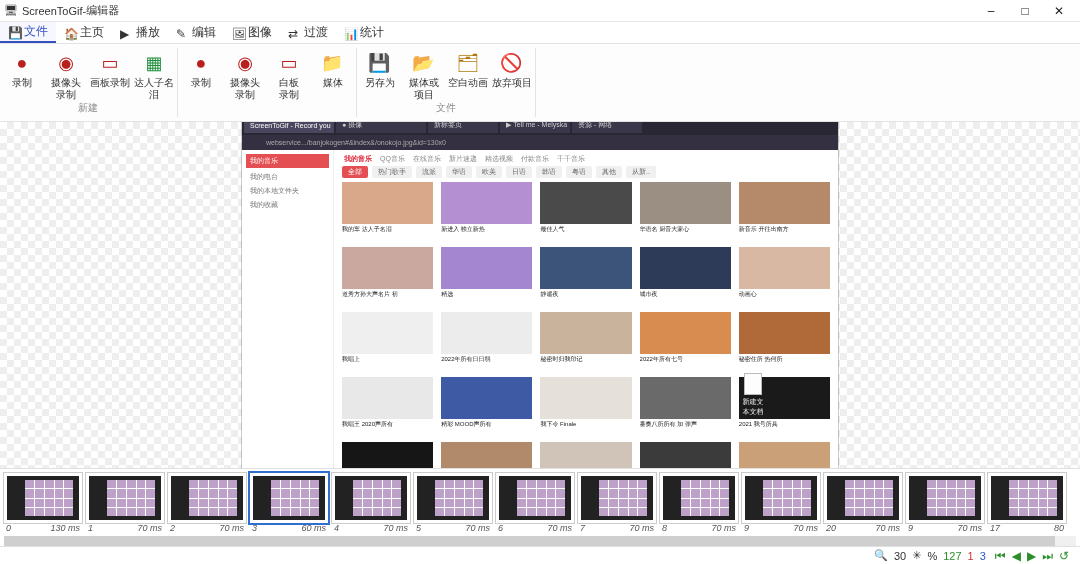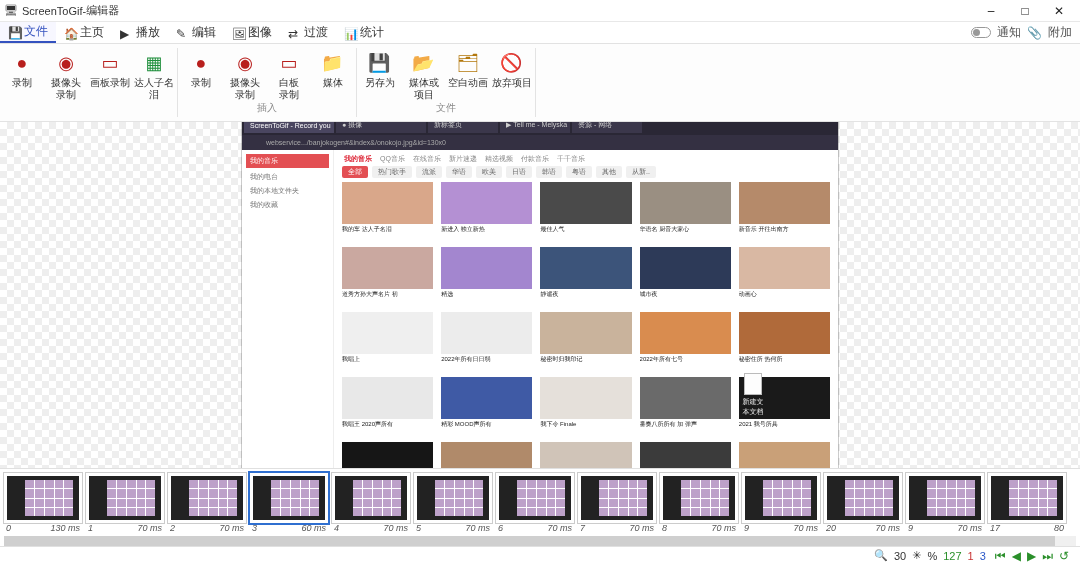--- a/index.html
+++ b/index.html
@@ -116,26 +116,20 @@
       <div class="tab">
         <span class="tabicon">⇄</span>
         <span>过渡</span>
       </div>
       <div class="tab">
         <span class="tabicon">📊</span>
         <span>统计</span>
       </div>
     </div>
   <span class="spacer"></span>
-  <div class="right">
-    <span class="toggle"></span>
-    <span>通知</span>
-    <span>📎</span>
-    <span>附加</span>
-  </div>
 </div>
 
 <div class="ribbon">
   <div id="ribbon-mount" style="display:flex;">
       <div class="group">
         <div class="group-items">
           <div class="rbtn">
             <div class="ic ic-red">●</div>
             <div class="lbl">录制</div>
           </div>
@@ -146,20 +140,21 @@
           </div>
           <div class="rbtn">
             <div class="ic ic-red">▭</div>
             <div class="lbl">画板录制</div>
           </div>
           <div class="rbtn">
             <div class="ic ic-green">▦</div>
             <div class="lbl">达人子名泪</div>
           </div>
         </div>
+        <div class="group-title">新建</div>
       </div>
       <div class="vsep"></div>
       <div class="group">
         <div class="group-items">
           <div class="rbtn">
             <div class="ic ic-red">●</div>
             <div class="lbl">录制</div>
           </div>
           <div class="rbtn">
             <div class="ic ic-red">◉</div>
@@ -169,21 +164,20 @@
           <div class="rbtn">
             <div class="ic ic-red">▭</div>
             <div class="lbl">白板
 录制</div>
           </div>
           <div class="rbtn">
             <div class="ic ic-gold">📁</div>
             <div class="lbl">媒体</div>
           </div>
         </div>
-        <div class="group-title">插入</div>
       </div>
       <div class="vsep"></div>
       <div class="group">
         <div class="group-items">
           <div class="rbtn">
             <div class="ic ic-blue">💾</div>
             <div class="lbl">另存为</div>
           </div>
           <div class="rbtn">
             <div class="ic ic-gold">📂</div>

